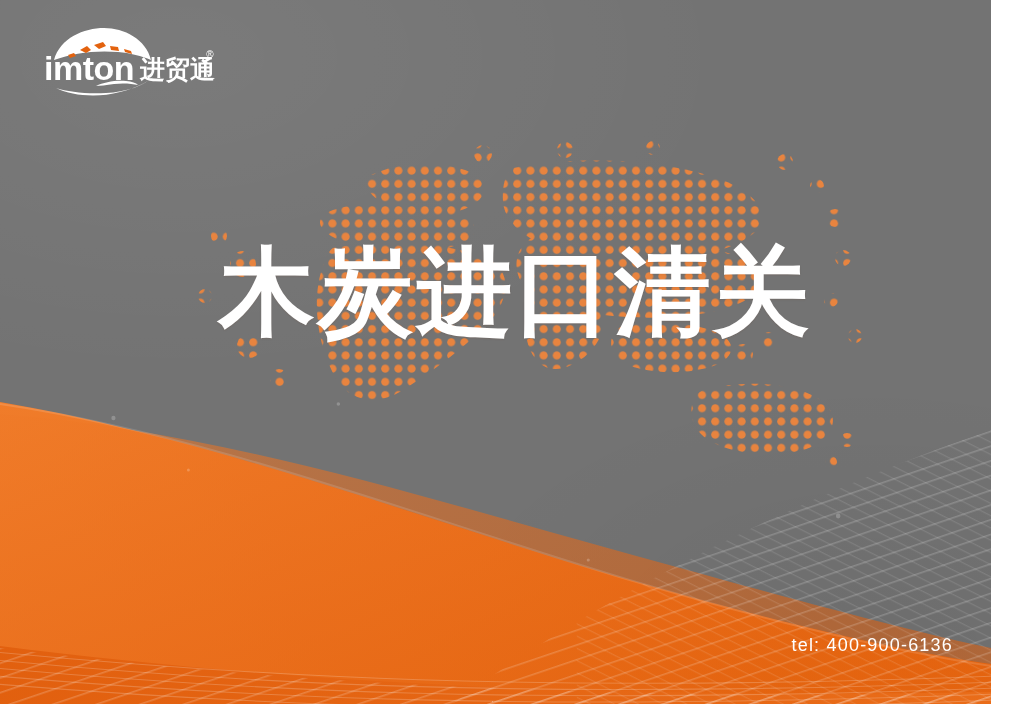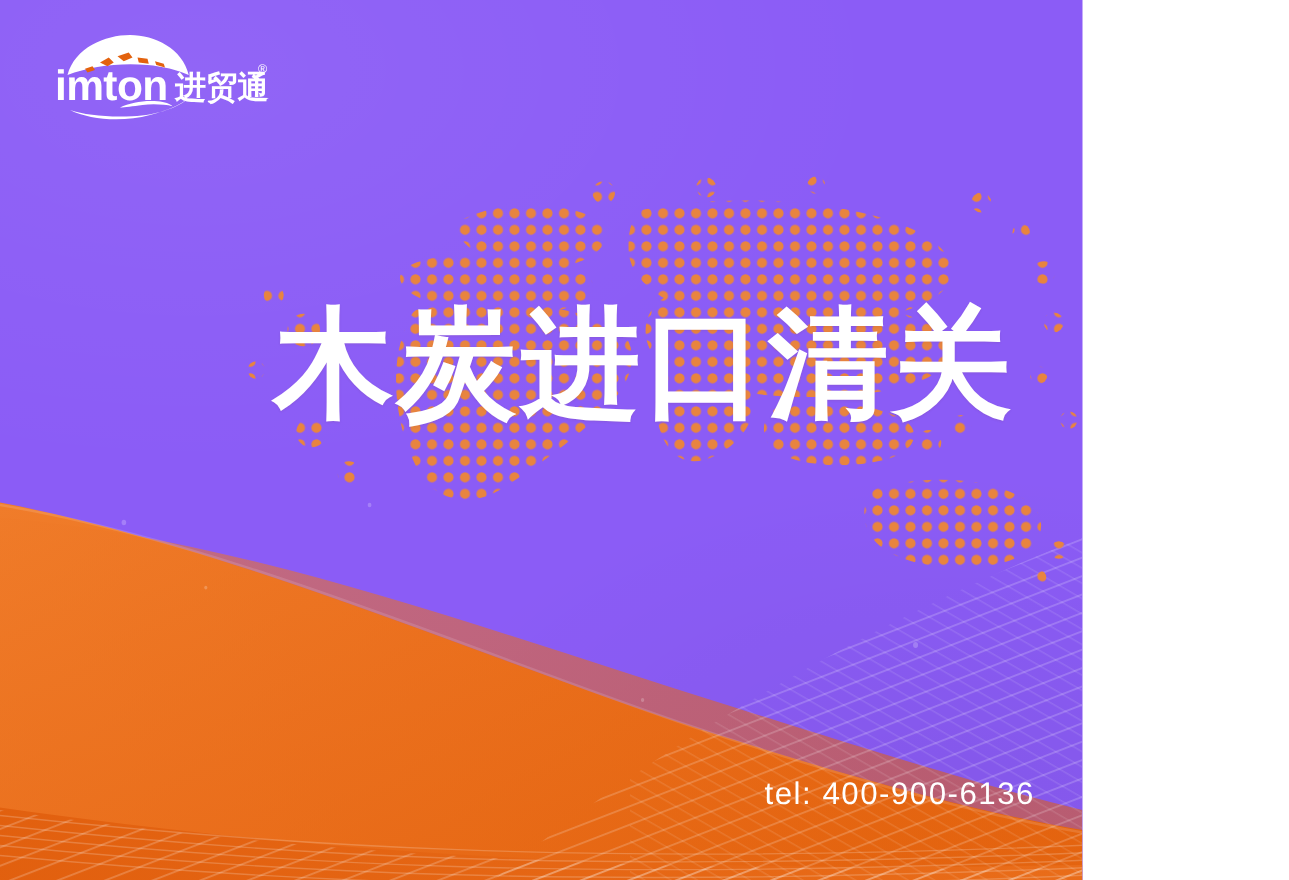--- a/index.html
+++ b/index.html
@@ -2,24 +2,24 @@
 <html><head>
 <meta charset="utf-8">
 <style>
   html, body {
     margin: 0;
     padding: 0;
     background: #ffffff;
   }
   #poster {
     position: relative;
-    width: 866px;
+    width: 991px;
     height: 704px;
     overflow: hidden;
-    background: #8b5cf6;
+    background: #737373;
     font-family: "Liberation Sans", "DejaVu Sans", sans-serif;
   }
 
   
   .layer {
     position: absolute;
     inset: 0;
     width: 100%;
     height: 100%;
   }
@@ -65,23 +65,23 @@
     font-weight: 700;
     text-shadow: 0 1px 2px rgba(120,45,0,0.10);
     white-space: nowrap;
   }
   .headline .ln { display: block; }
 
   
   .tel {
     position: absolute;
     right: 38px;
-    bottom: 54px;
+    bottom: 44px;
     color: #ffffff;
-    font-size: 25px;
+    font-size: 18px;
     line-height: 30px;
     letter-spacing: 1.2px;
     white-space: nowrap;
   }
 </style>
 </head>
 <body>
 
 <div id="poster">
 

